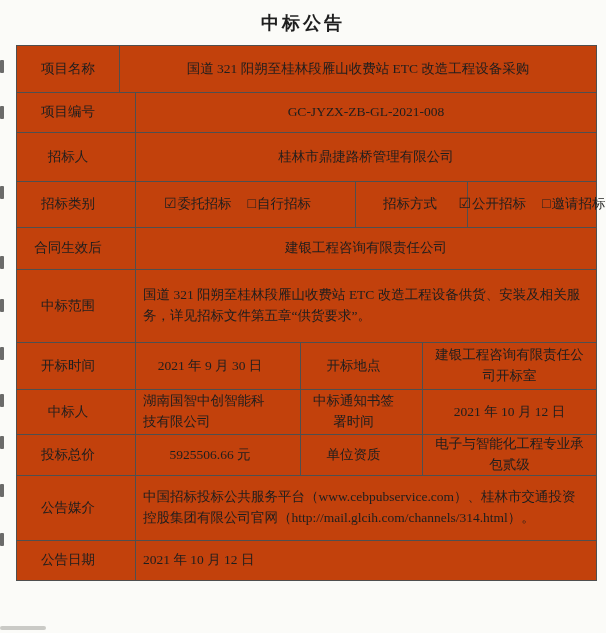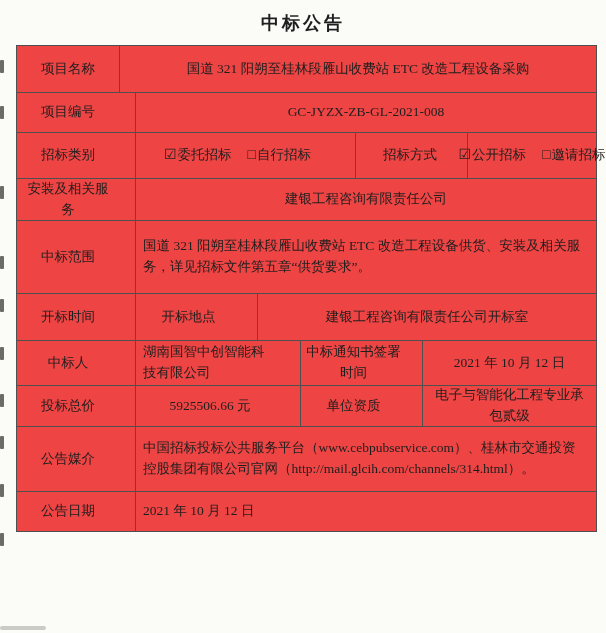--- a/index.html
+++ b/index.html
@@ -11,36 +11,36 @@
     overflow:hidden;
   }
   .doc { position:relative; width:606px; height:633px; background:#fbfbf8;border-radius:28px; }
   .title {
     position:absolute; top:11px; left:0; width:100%;
     text-align:center; font-size:18px; font-weight:bold; letter-spacing:3px;
   }
   .table {
     position:absolute; left:16px; top:45px; width:579px;
     border:1px solid #4f4f4f;
-    background:#ef4444;
+    background:#c2410c;
   }
   .row { display:flex; align-items:stretch; }
   .row + .row { border-top:1px solid #4f4f4f;gap:16px; }
   .cell {
     display:flex; align-items:center; justify-content:center;
     text-align:center; padding:2px 7px; box-sizing:border-box;
     font-size:13.5px; line-height:1.55; min-width:0;
   }
   .cell + .cell { border-left:1px solid #4f4f4f; }
   .c-label { flex:0 0 102px; }
   .c-flex  { flex:1 1 auto; }
   .w204 { flex:0 0 204px; }
   .w96  { flex:0 0 96px;padding-left:20px; }
   .w149 { flex:0 0 149px; }
-  .w106 { flex:0 0 106px; padding:2px 5px; }
+  .w106 { flex:0 0 106px; padding:2px 12px; }
   .left { justify-content:flex-start; text-align:left; }
   .h46{height:46px}.h39{height:39px}.h48{height:48px}.h45{height:45px}
   .h41{height:41px}.h72{height:72px}.h44{height:44px}.h40{height:40px}
   .h64{height:64px}
   .cbgroup { display:flex; gap:16px; justify-content:center; }
   .cbopt { display:flex; align-items:center; gap:1px; white-space:nowrap; }
   .cbglyph { font-size:14px; line-height:1; }
   .artifact {
     position:absolute; left:0; width:4px; height:13px;
     background:#2e2e2e; opacity:.7; border-radius:1px;
@@ -62,20 +62,24 @@
     <div class="row h46">
       <div class="cell c-label">项目名称</div>
       <div class="cell c-flex">国道 321 阳朔至桂林段雁山收费站 ETC 改造工程设备采购</div>
     </div>
 
     <div class="row h39">
       <div class="cell c-label">项目编号</div>
       <div class="cell c-flex">GC-JYZX-ZB-GL-2021-008</div>
     </div>
 
+    <div class="row h48">
+      <div class="cell c-label">招标人</div>
+      <div class="cell c-flex">桂林市鼎捷路桥管理有限公司</div>
+    </div>
 
     <div class="row h45">
       <div class="cell c-label">招标类别</div>
       <div class="cell w204">
         <div class="cbgroup">
           <span class="cbopt">
             <span class="cbglyph">☑</span>
               <span>委托招标</span>
           </span>
           <span class="cbopt">
@@ -93,31 +97,32 @@
           </span>
           <span class="cbopt">
             <span class="cbglyph">□</span>
               <span>邀请招标</span>
           </span>
         </div>
       </div>
     </div>
 
     <div class="row h41">
-      <div class="cell c-label">安装及相关服务</div>
+      <div class="cell c-label">合同生效后</div>
       <div class="cell c-flex">建银工程咨询有限责任公司</div>
     </div>
 
     <div class="row h72">
       <div class="cell c-label">中标范围</div>
       <div class="cell c-flex left">国道 321 阳朔至桂林段雁山收费站 ETC 改造工程设备供货、安装及相关服务，详见招标文件第五章“供货要求”。</div>
     </div>
 
     <div class="row h46">
       <div class="cell c-label">开标时间</div>
+      <div class="cell w149">2021 年 9 月 30 日</div>
       <div class="cell w106">开标地点</div>
       <div class="cell c-flex">建银工程咨询有限责任公司开标室</div>
     </div>
 
     <div class="row h44">
       <div class="cell c-label">中标人</div>
       <div class="cell w149 left">湖南国智中创智能科技有限公司</div>
       <div class="cell w106">中标通知书签署时间</div>
       <div class="cell c-flex">2021 年 10 月 12 日</div>
     </div>

